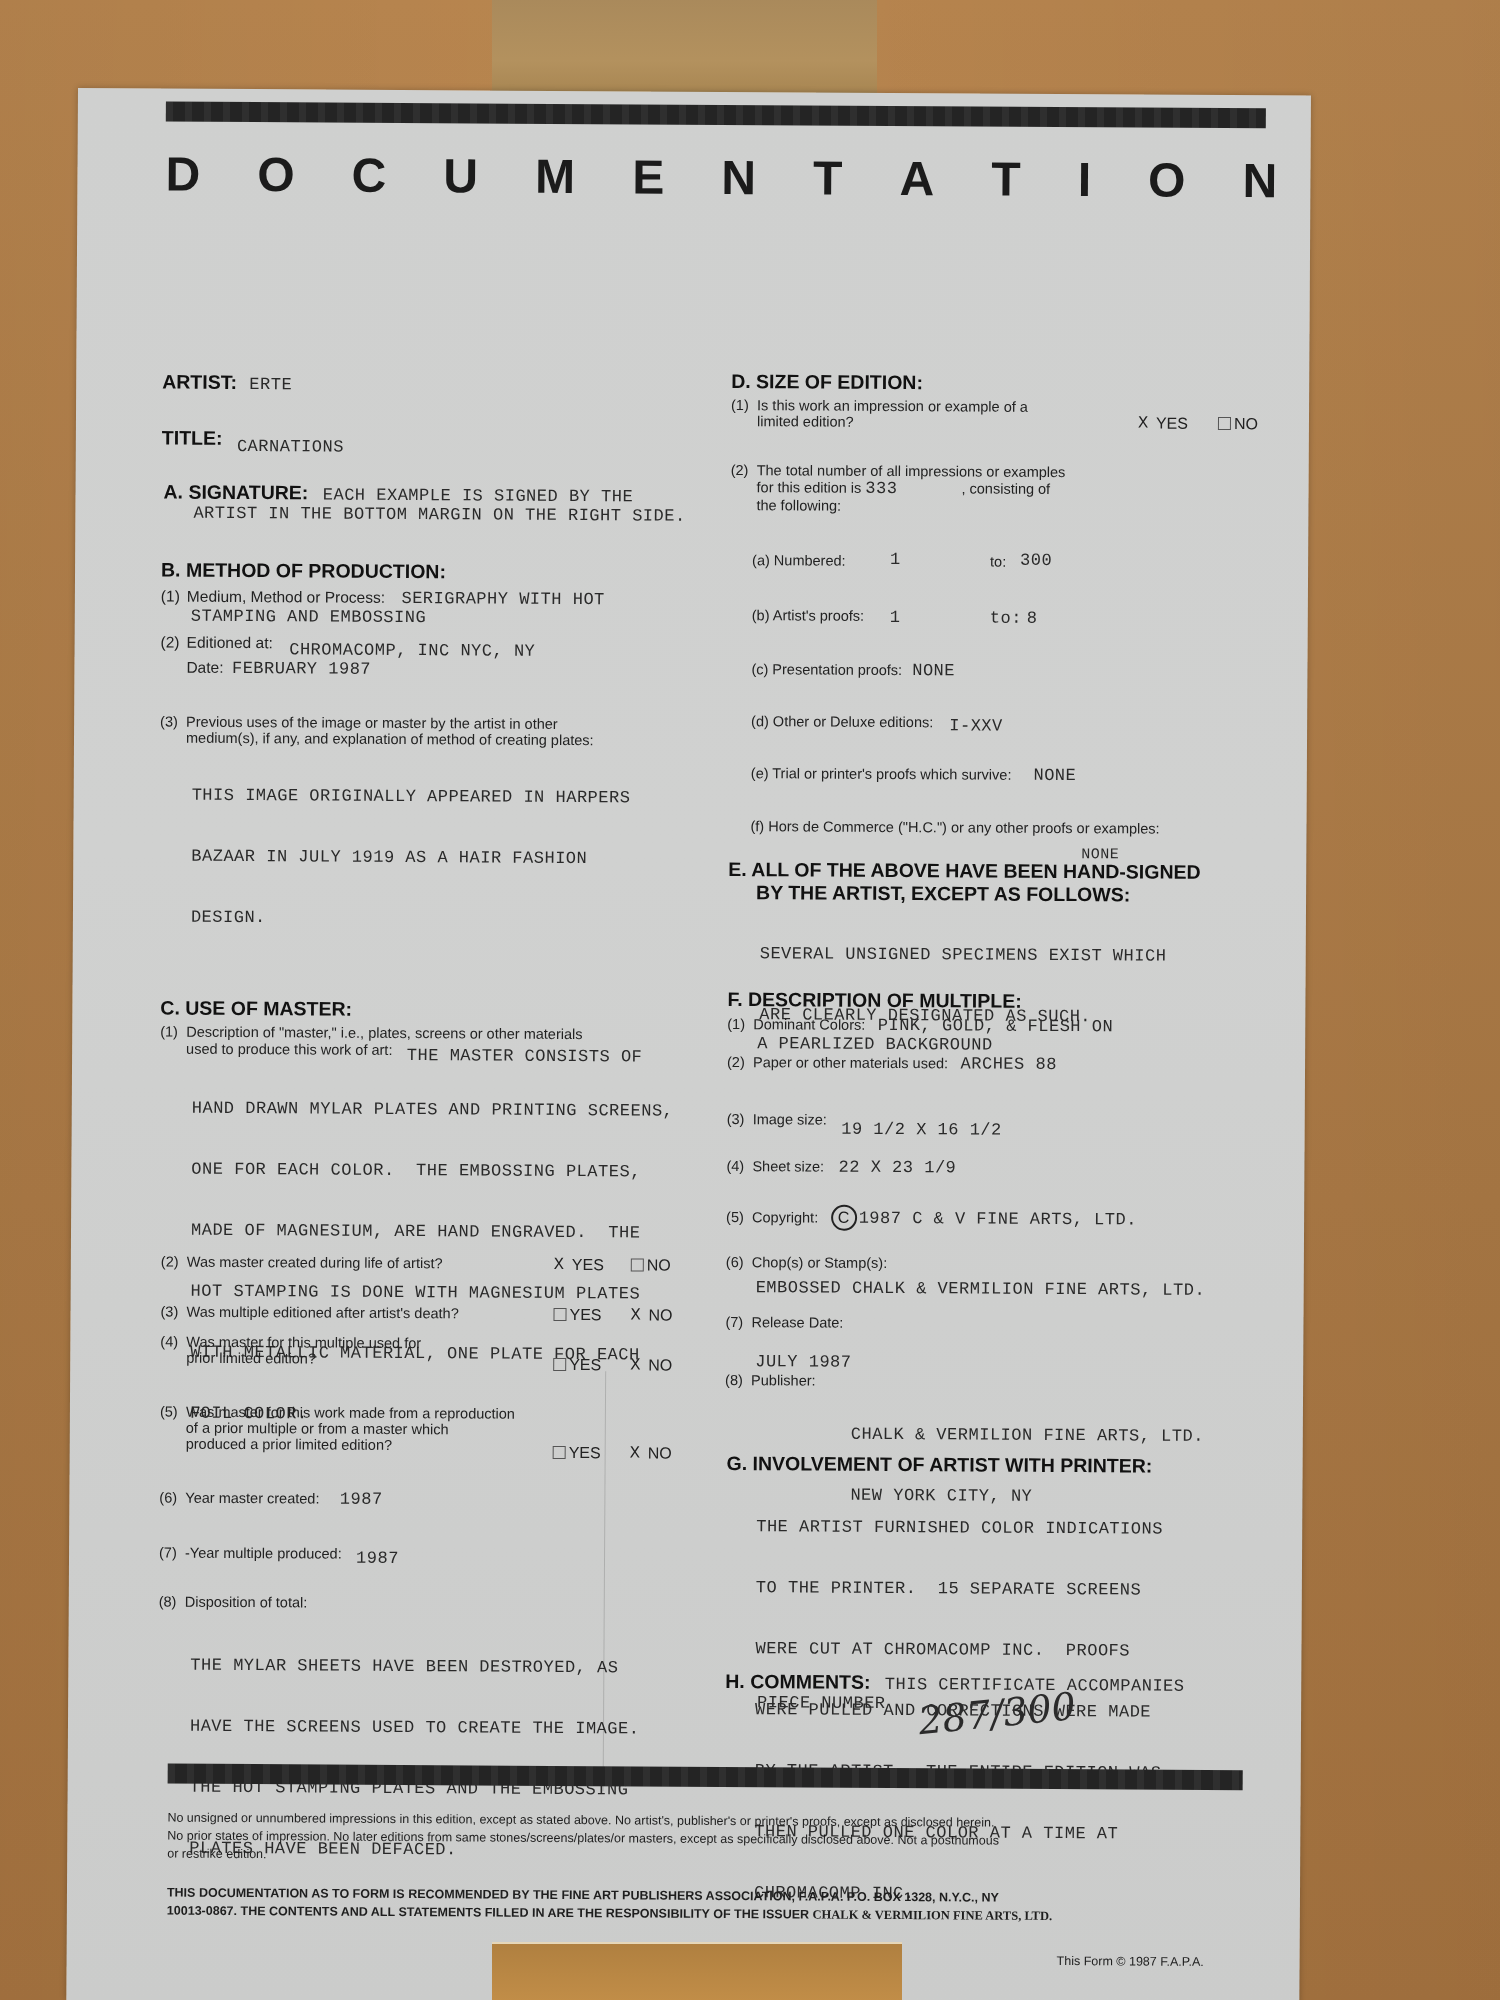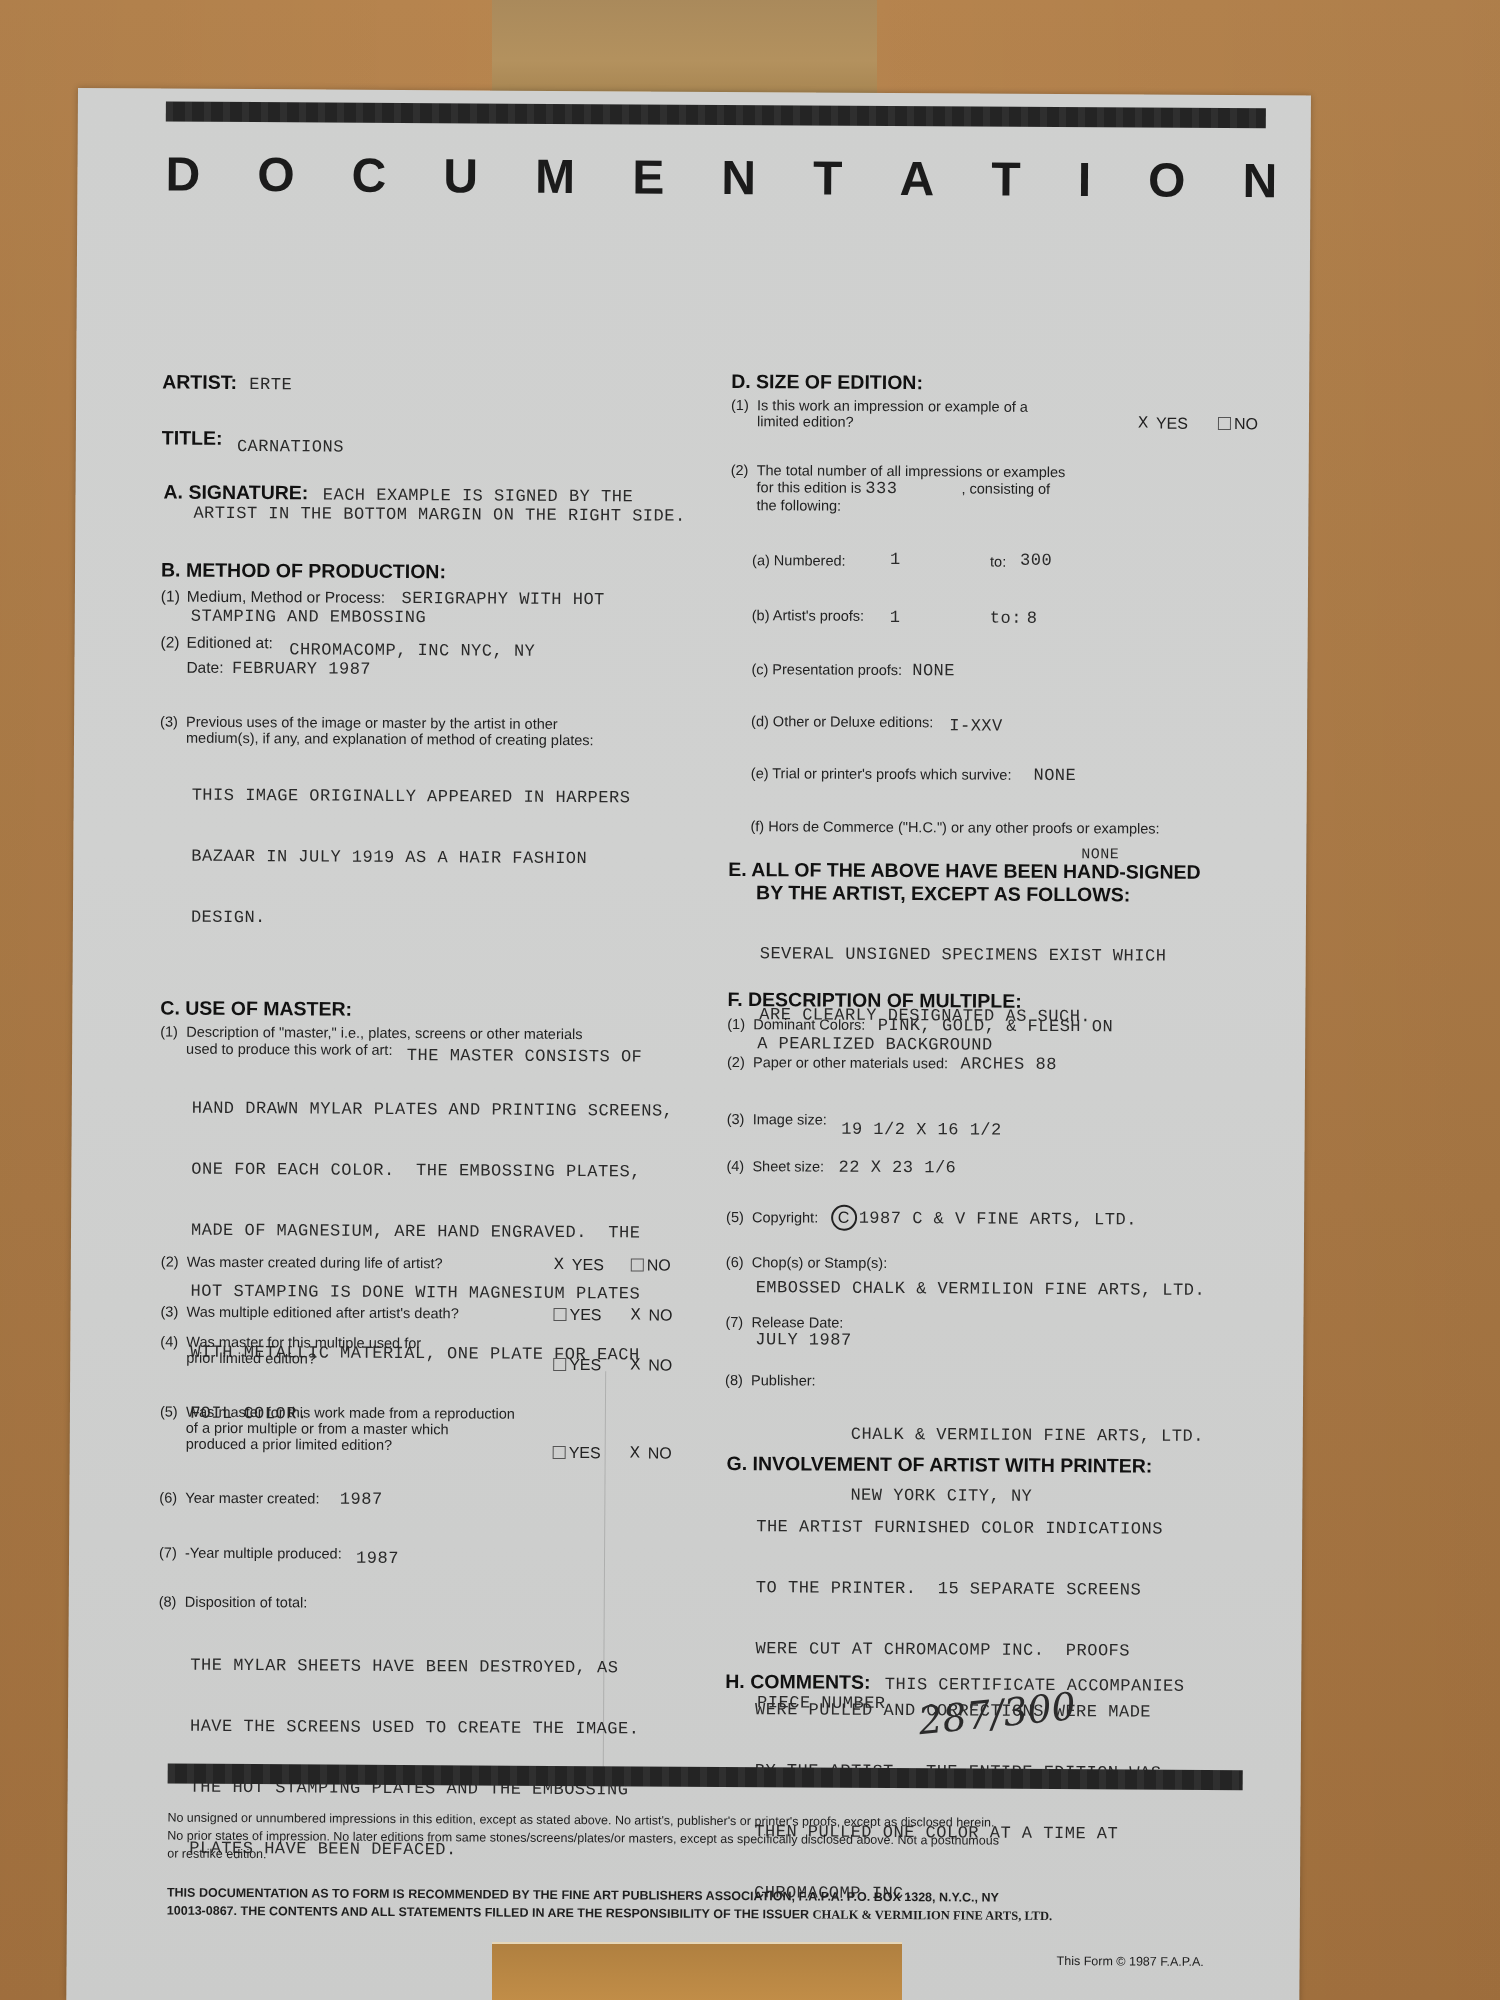--- a/index.html
+++ b/index.html
@@ -267,33 +267,33 @@
       <span class="lbl-sm"><span class="num">(2)</span><span>Paper or other materials used:</span></span>
       <span class="tw" style="margin-left:8px;">ARCHES 88</span>
     </div>
   </div>
   <div class="abs" style="left:655px; top:1018px;">
     <span class="lbl-sm"><span class="num">(3)</span><span>Image size:</span></span>
     <span class="tw" style="margin-left:10px; position:relative; top:9px;">19 1/2 X 16 1/2</span>
   </div>
   <div class="abs" style="left:655px; top:1065px;">
     <span class="lbl-sm"><span class="num">(4)</span><span>Sheet size:</span></span>
-    <span class="tw" style="margin-left:10px;">22 X 23 1/6</span>
+    <span class="tw" style="margin-left:10px;">22 X 23 1/9</span>
   </div>
   <div class="abs" style="left:655px; top:1112px;">
     <span class="lbl-sm"><span class="num">(5)</span><span>Copyright:</span></span>
     <span class="copy-c" style="margin-left:8px;">C</span><span class="tw">1987 C &amp; V FINE ARTS, LTD.</span>
   </div>
   <div class="abs" style="left:655px; top:1162px;">
     <div class="lbl-sm"><span class="num">(6)</span><span>Chop(s) or Stamp(s):</span></div>
     <div class="tw" style="margin-left:30px; margin-top:8px;">EMBOSSED CHALK &amp; VERMILION FINE ARTS, LTD.</div>
   </div>
   <div class="abs" style="left:655px; top:1222px;">
     <div class="lbl-sm"><span class="num">(7)</span><span>Release Date:</span></div>
-    <div class="tw" style="margin-left:30px; margin-top:0;">JULY 1987</div>
+    <div class="tw" style="margin-left:30px; margin-top:22px;">JULY 1987</div>
   </div>
   <div class="abs" style="left:655px; top:1280px;">
     <div class="lbl-sm"><span class="num">(8)</span><span>Publisher:</span></div>
     <div class="tw tw-lines" style="margin-left:126px; margin-top:-4px;">
       <div>CHALK &amp; VERMILION FINE ARTS, LTD.</div>
       <div>NEW YORK CITY, NY</div>
     </div>
   </div>
 
   <div class="abs" style="left:657px; top:1360px; width:560px;">

